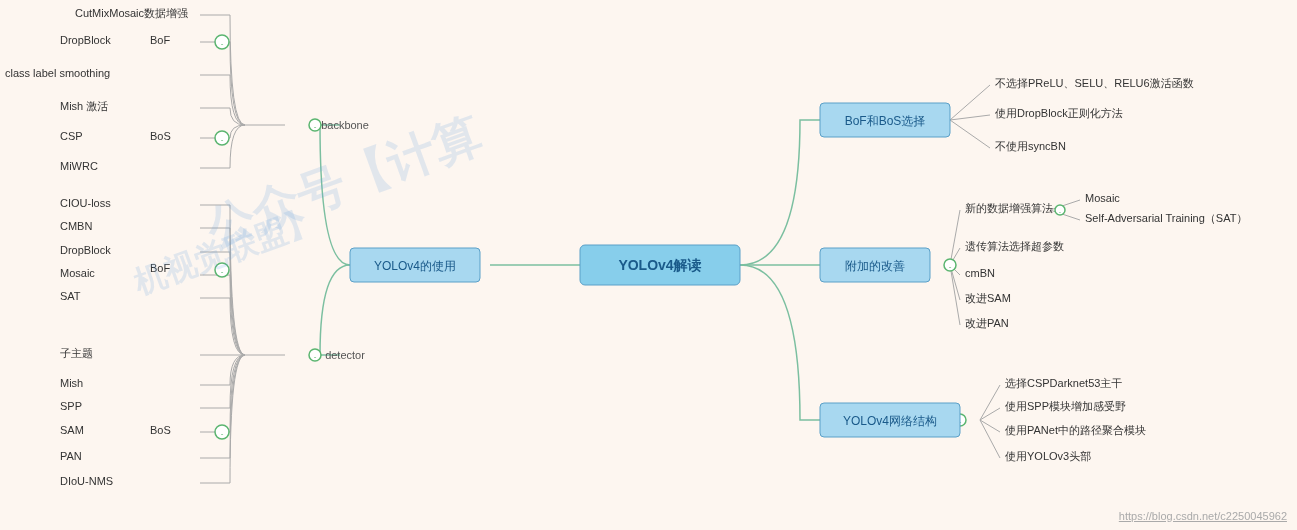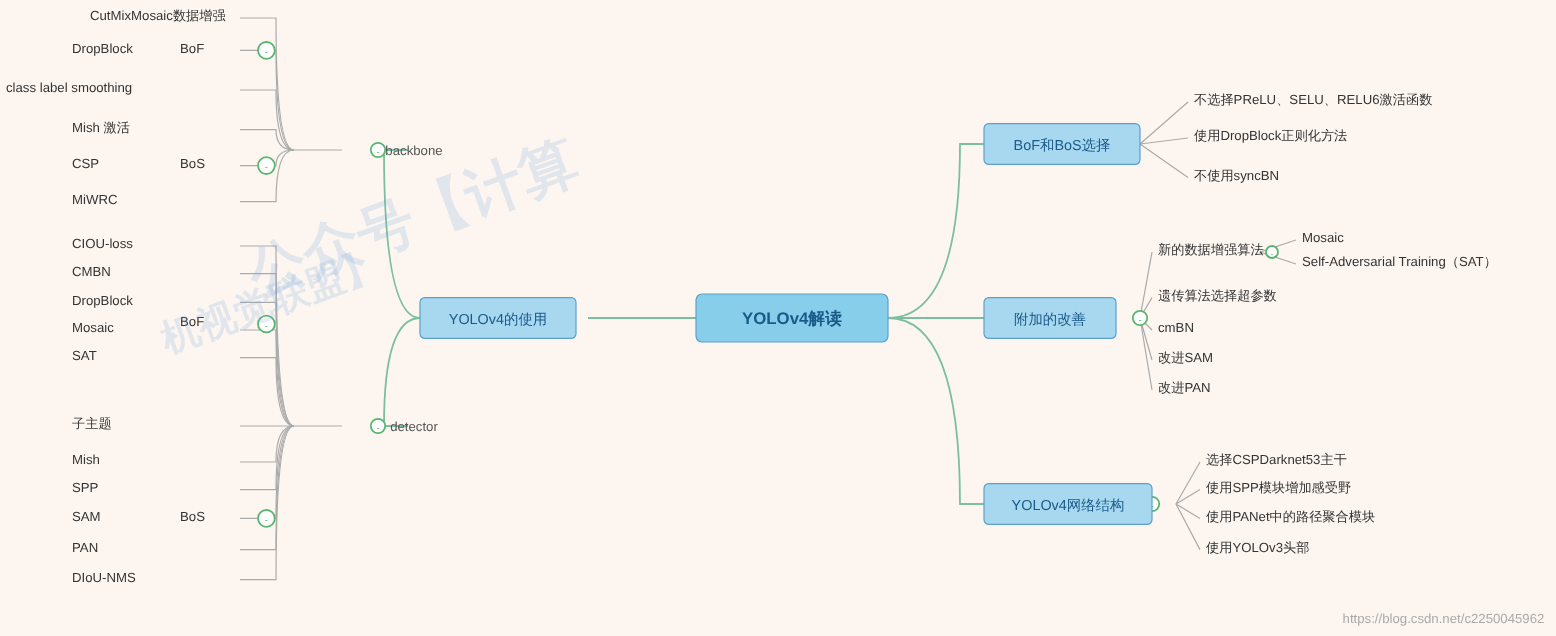--- a/index.html
+++ b/index.html
@@ -42,20 +42,21 @@
       white-space: nowrap;
       font-weight: bold;
       z-index: 10;
     }
     .url-text {
       position: absolute;
       bottom: 8px;
       right: 10px;
       font-size: 11px;
       color: #aaa;
+      text-decoration: underline;
     }
   </style>
 </head>
 <body>
 
 <div class="watermark">公众号【计算</div>
 <div class="watermark2">机视觉联盟】</div>
 
 <svg class="mind-map">
 

